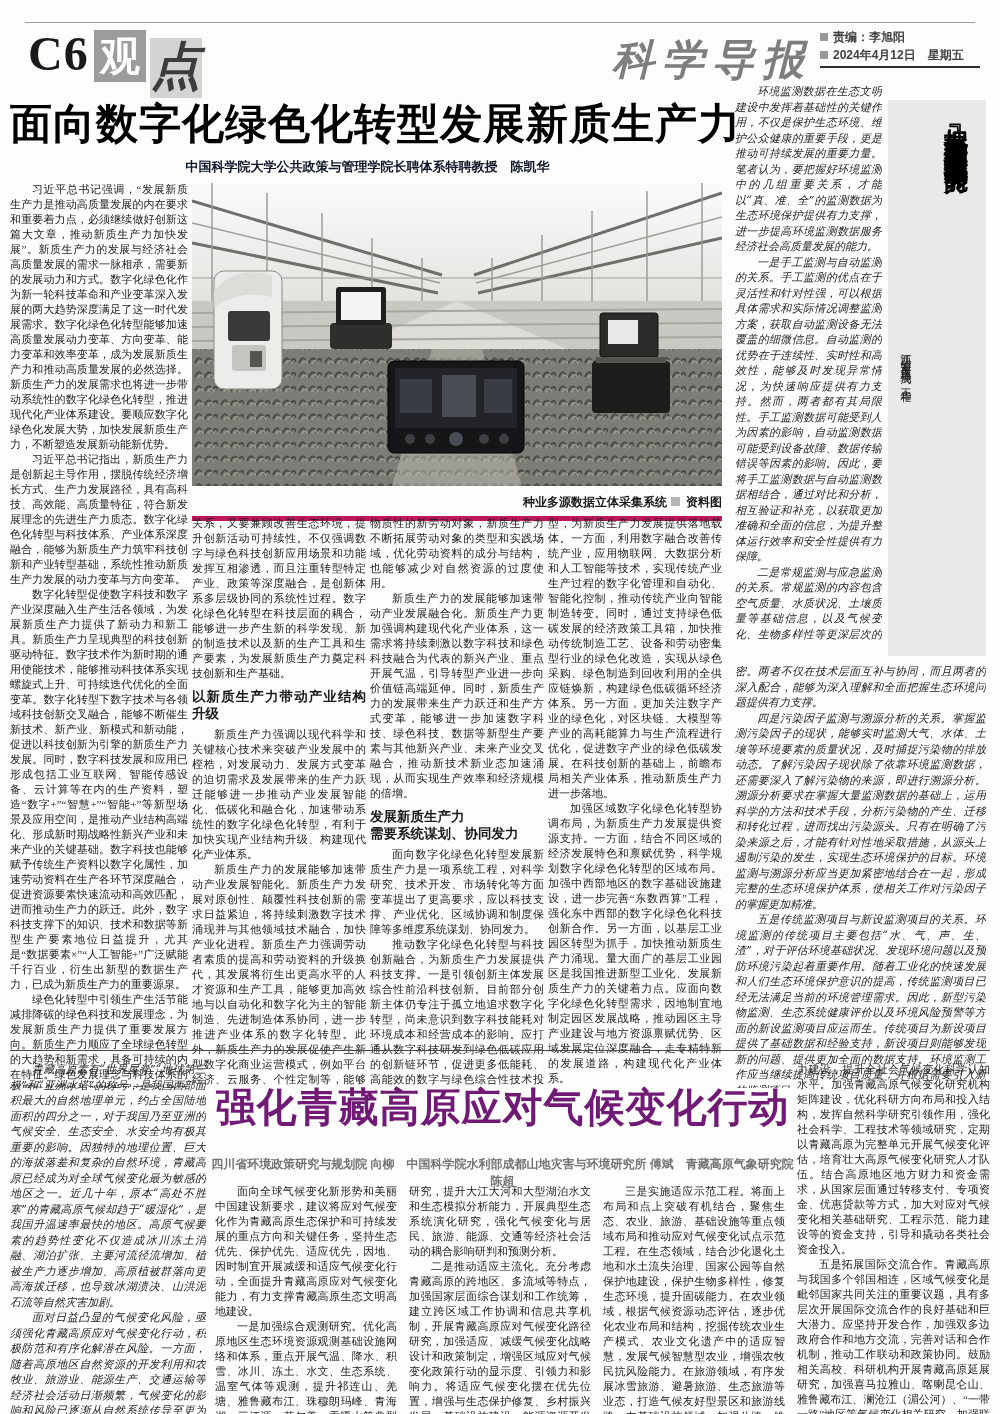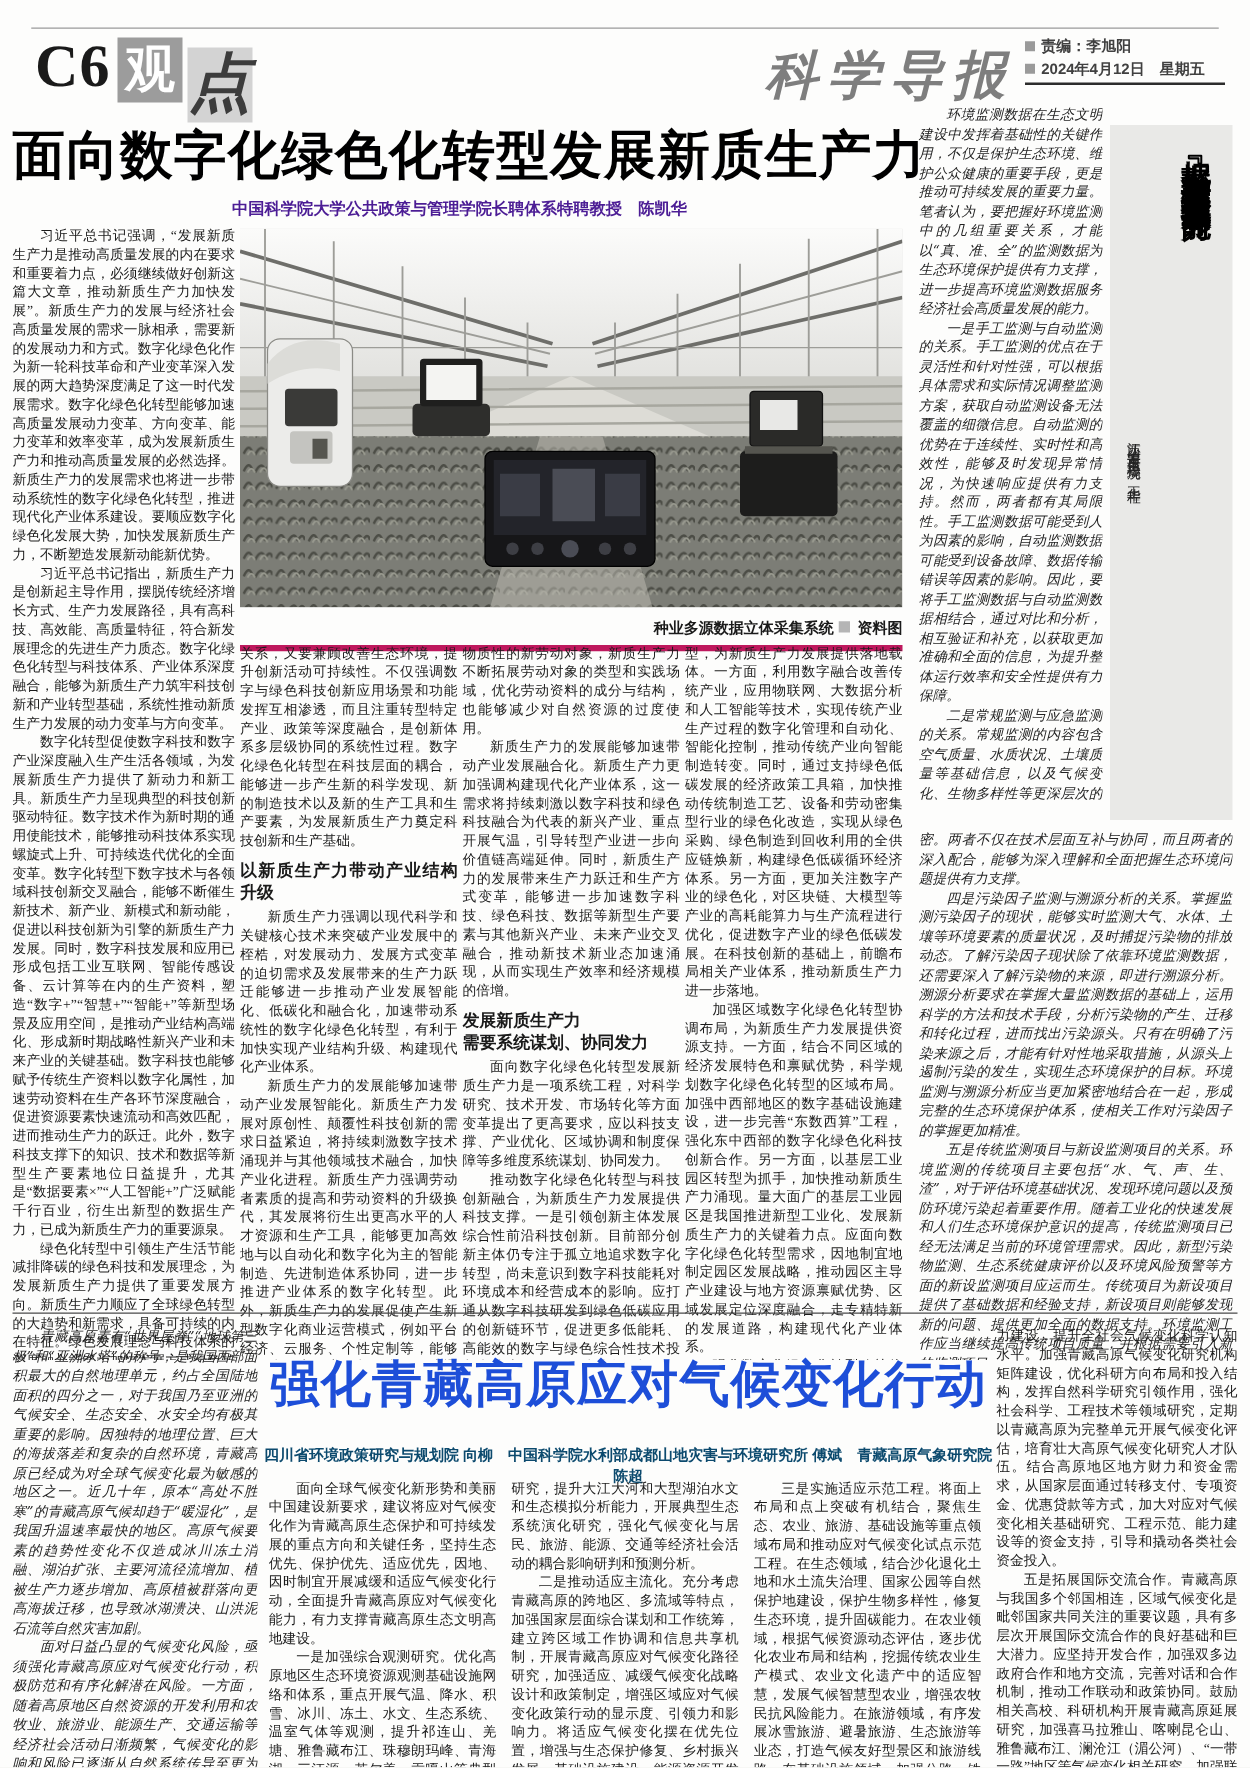--- a/index.html
+++ b/index.html
@@ -13,41 +13,41 @@
              font-size:40px;line-height:52px;text-align:center;font-family:"Liberation Sans",sans-serif;}
   .logo-box2{width:52px;height:60px;background:#d3d3d3;color:#3c3c3c;font-style:italic;
              font-size:50px;line-height:56px;text-align:center;font-family:"DejaVu Serif",serif;font-weight:bold;}
   .masthead{font-family:Liberation Serif, serif;font-style:italic;font-weight:bold;
             font-size:42px;color:#7e7e7e;letter-spacing:8px;}
   .ed-block{font-family:"Liberation Sans",sans-serif;font-size:12px;font-weight:bold;color:#404040;line-height:18px;}
   .sq{display:inline-block;width:8px;height:8px;background:#9a9a9a;margin-right:5px;}
   
   .headline{font-family:"Liberation Sans","DejaVu Sans",sans-serif;font-weight:900;color:#000;
             text-align:center;font-size:42px;letter-spacing:1px;white-space:nowrap;}
-  .byline{font-family:"Liberation Sans",sans-serif;font-size:13px;font-weight:bold;text-align:center;color:#4c1d95;}
+  .byline{font-family:"Liberation Sans",sans-serif;font-size:13px;font-weight:bold;text-align:center;color:#0f172a;}
   .col{overflow:hidden;font-size:11px;line-height:15px;text-align:justify;}
   .col .para{margin:0;text-indent:2em;}
   .col .para.cont{text-indent:0;}
   .col .subhead{font-family:"Liberation Sans",sans-serif;font-weight:bold;font-size:13.5px;
                 line-height:17px;margin:7px 0 5px;white-space:pre-line;text-indent:0;}
   .kai{font-family:"DejaVu Serif","Liberation Serif",serif;font-style:italic;color:#222;}
   .caption{font-family:"Liberation Sans",sans-serif;font-size:12px;font-weight:bold;
            text-align:right;border-bottom:5px solid #be185d;padding-bottom:5px;}
   .caption .sq{width:9px;height:9px;background:#b5b5b5;margin:0 6px 0 4px;}
   
   .vtitle-box{background:#e9e9e7;}
   .vtitle{writing-mode:vertical-rl;text-orientation:upright;font-family:"Liberation Sans",sans-serif;
           font-weight:900;font-size:24px;letter-spacing:2px;color:#000;height:540px;
           position:absolute;top:10px;right:14px;}
   .vbyline{writing-mode:vertical-rl;text-orientation:upright;font-family:"Liberation Sans",sans-serif;
            font-size:11px;color:#222;position:absolute;top:245px;left:10px;letter-spacing:2px;}
   
-  .b-headline{font-family:"Liberation Sans","DejaVu Sans",sans-serif;font-weight:900;color:#1d4ed8;
+  .b-headline{font-family:"Liberation Sans","DejaVu Sans",sans-serif;font-weight:900;color:#701a75;
               text-align:center;font-size:40px;letter-spacing:1px;white-space:nowrap;}
-  .b-byline{font-family:"Liberation Sans",sans-serif;font-size:12px;font-weight:bold;text-align:center;color:#0c4a6e;}
+  .b-byline{font-family:"Liberation Sans",sans-serif;font-size:12px;font-weight:bold;text-align:center;color:#737373;}
   .rule-dark{background:#4a4a4a;height:1px;}
 </style>
 </head>
 <body>
 
 <div id="page">
 
   <div class="abs rule" style="left:25px;top:22px;width:950px;"></div>
   <div class="abs c6" style="left:28px;top:26px;">C6</div>
   <div class="abs logo-box1" style="left:94px;top:30px;">观</div>

